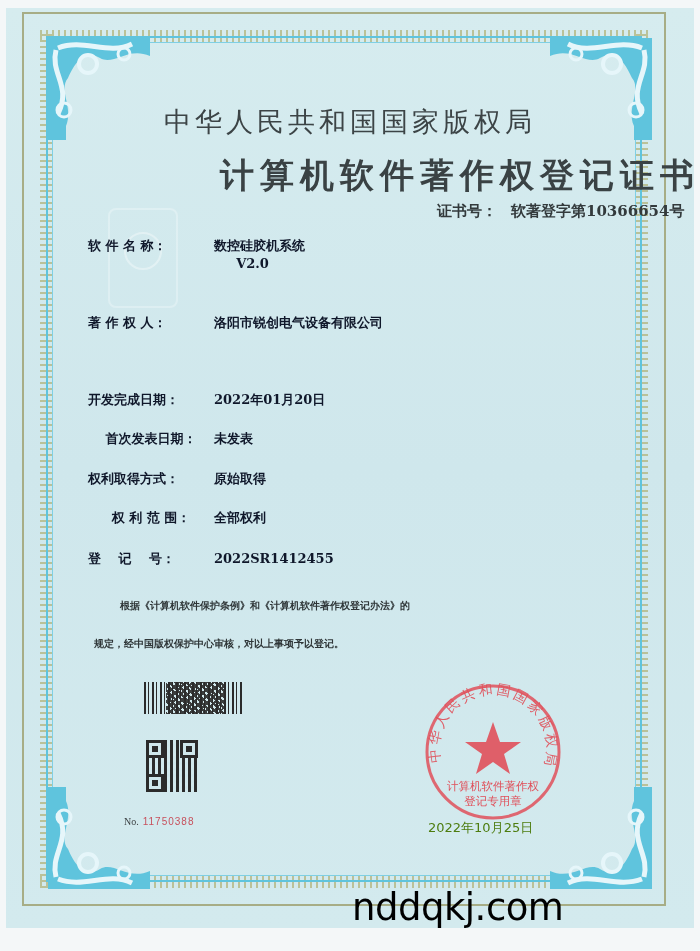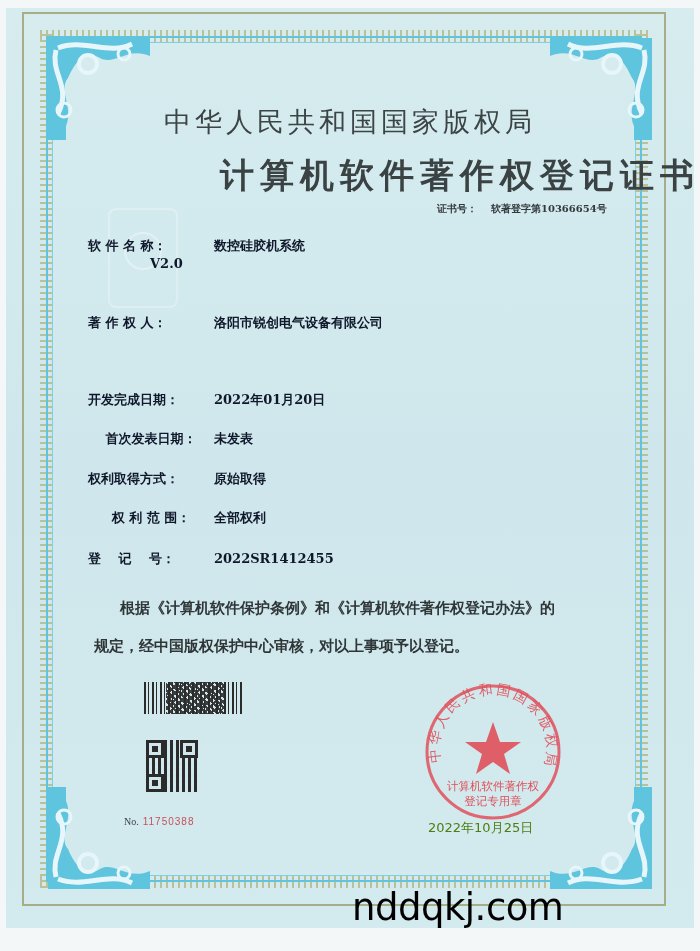--- a/index.html
+++ b/index.html
@@ -25,36 +25,36 @@
   .corner svg { width:100%; height:100%; }
   .c-tl { left:44px; top:34px; }
   .c-tr { right:44px; top:34px; transform:scaleX(-1); }
   .c-bl { left:44px; bottom:58px; transform:scaleY(-1); }
   .c-br { right:44px; bottom:58px; transform:scale(-1,-1); }
 
   .title1 { position:absolute; left:0; width:700px; top:104px; text-align:center;
             font-family:"DejaVu Sans","Liberation Sans",sans-serif; font-size:27px; letter-spacing:4px; color:#3c4446; }
   .title2 { position:absolute; left:0; width:700px; top:153px; text-align:right;
             font-size:34px; font-weight:bold; letter-spacing:6px; color:#3a4244; }
-  .cert-no { position:absolute; left:437px; top:202px; font-size:10px; font-weight:bold; color:#333a3c; }
+  .cert-no { position:absolute; left:437px; top:202px; font-size:15px; font-weight:bold; color:#333a3c; }
   .cert-no .lbl { margin-right:14px; }
 
   .logo-wm { position:absolute; left:108px; top:208px; width:66px; height:96px;
              border:2px solid rgba(255,255,255,.45); border-radius:8px; opacity:.6; }
   .logo-wm::after { content:""; position:absolute; left:14px; top:22px; width:34px; height:34px;
              border:2px solid rgba(255,255,255,.6); border-radius:50%; }
 
   .field { position:absolute; left:88px; font-size:13px; color:#0f172a; font-weight:bold; }
   .field .label { display:inline-block; width:126px; }
   .field .value { display:inline-block; }
-  .field .value2 { display:block; margin-left:62px; margin-top:1px; }
+  .field .value2 { display:block; margin-left:112px; margin-top:1px;text-align:center; }
   .f1 { top:237px; } .f2 { top:314px; } .f3 { top:391px; } .f4 { top:430px;text-align:center; }
   .f5 { top:470px; } .f6 { top:509px;text-align:center; } .f7 { top:550px; }
 
-  .para { position:absolute; left:94px; width:520px; font-size:15px; font-weight:bold; color:#2f3638; }
+  .para { position:absolute; left:94px; width:520px; font-size:10px; font-weight:bold; color:#2f3638; }
   .p1 { top:599px; left:120px; }
   .p2 { top:637px; }
 
   .barcode { position:absolute; left:144px; top:682px; width:98px; height:32px;
              background:
                repeating-linear-gradient(90deg,#2b2b2b 0 2px,transparent 2px 4px,#2b2b2b 4px 5px,transparent 5px 8px); }
   .barcode .mid { position:absolute; left:22px; top:0; width:60px; height:32px;
                   background:
                    repeating-linear-gradient(45deg,#2b2b2b 0 2px,transparent 2px 4px),
                    repeating-linear-gradient(-45deg,#2b2b2b 0 2px,transparent 2px 5px); opacity:.9; }

